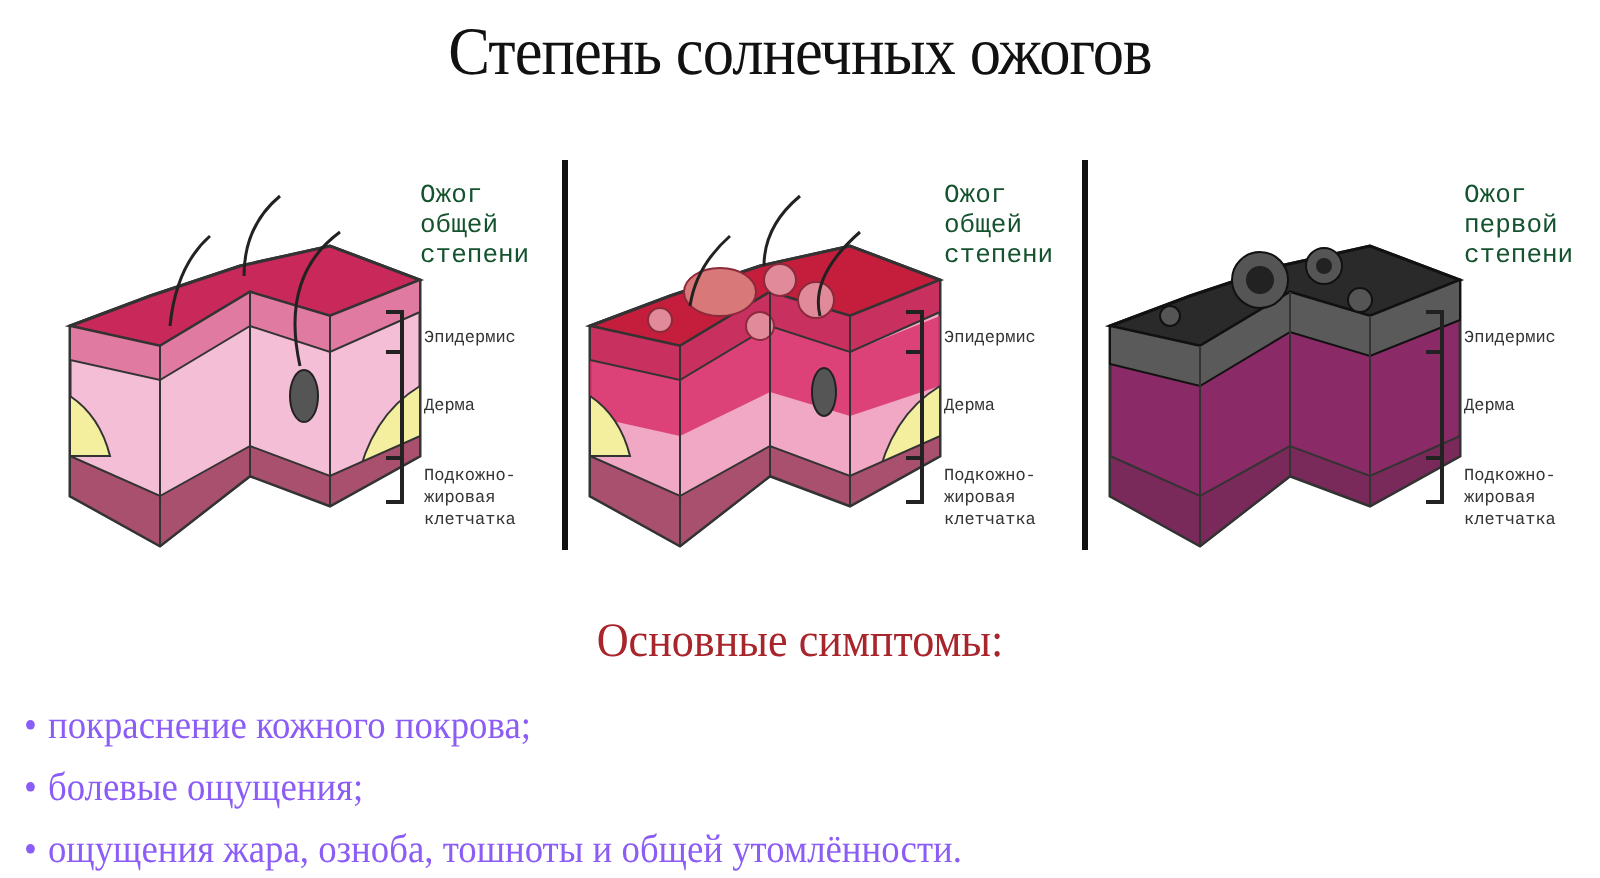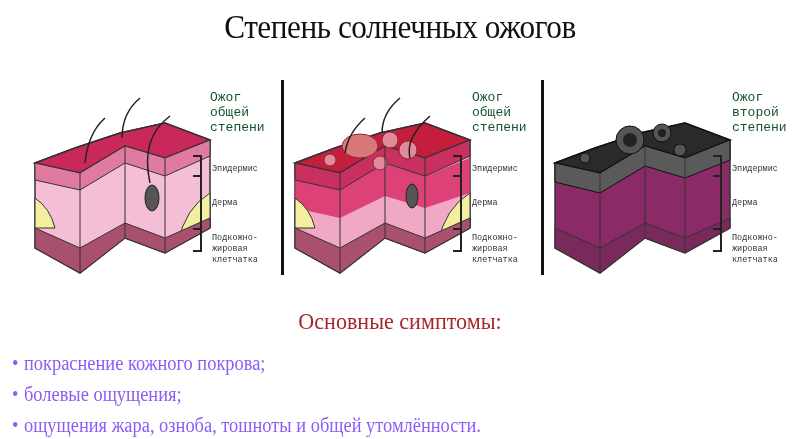--- a/index.html
+++ b/index.html
@@ -104,21 +104,21 @@
       <circle cx="142" cy="55" r="4" fill="#222"></circle>
     <circle cx="160" cy="72" r="6" fill="#555" stroke="#111"></circle>
     <circle cx="65" cy="80" r="5" fill="#555" stroke="#111"></circle>
     <path d="M35 150 L80 170 L125 145 L165 160 L210 140 L210 150 L165 175 L125 160 L80 195 L35 170 Z" fill="#7a2a5a" stroke="#333" stroke-width="1"></path>
     <line x1="80" y1="95" x2="80" y2="195" stroke="#333" stroke-width="1"></line>
     <line x1="125" y1="68" x2="125" y2="160" stroke="#333" stroke-width="1"></line>
     <line x1="165" y1="80" x2="165" y2="175" stroke="#333" stroke-width="1"></line>
   </svg>
   <div class="stage-label" style="left:212px;top:12px;">
     <div>Ожог</div>
-      <div>второй</div>
+      <div>первой</div>
       <div>степени</div>
   </div>
   <div class="bracket" style="left:193px;top:77px;height:18px;"></div>
   <div class="bracket" style="left:193px;top:95px;height:55px;border-top:none;"></div>
   <div class="bracket" style="left:193px;top:150px;height:22px;border-top:none;"></div>
   <div class="layer-label" style="left:212px;top:86px;">Эпидермис</div>
   <div class="layer-label" style="left:212px;top:120px;">Дерма</div>
   <div class="layer-label" style="left:212px;top:155px;">
     <div>Подкожно-</div>
       <div>жировая</div>

